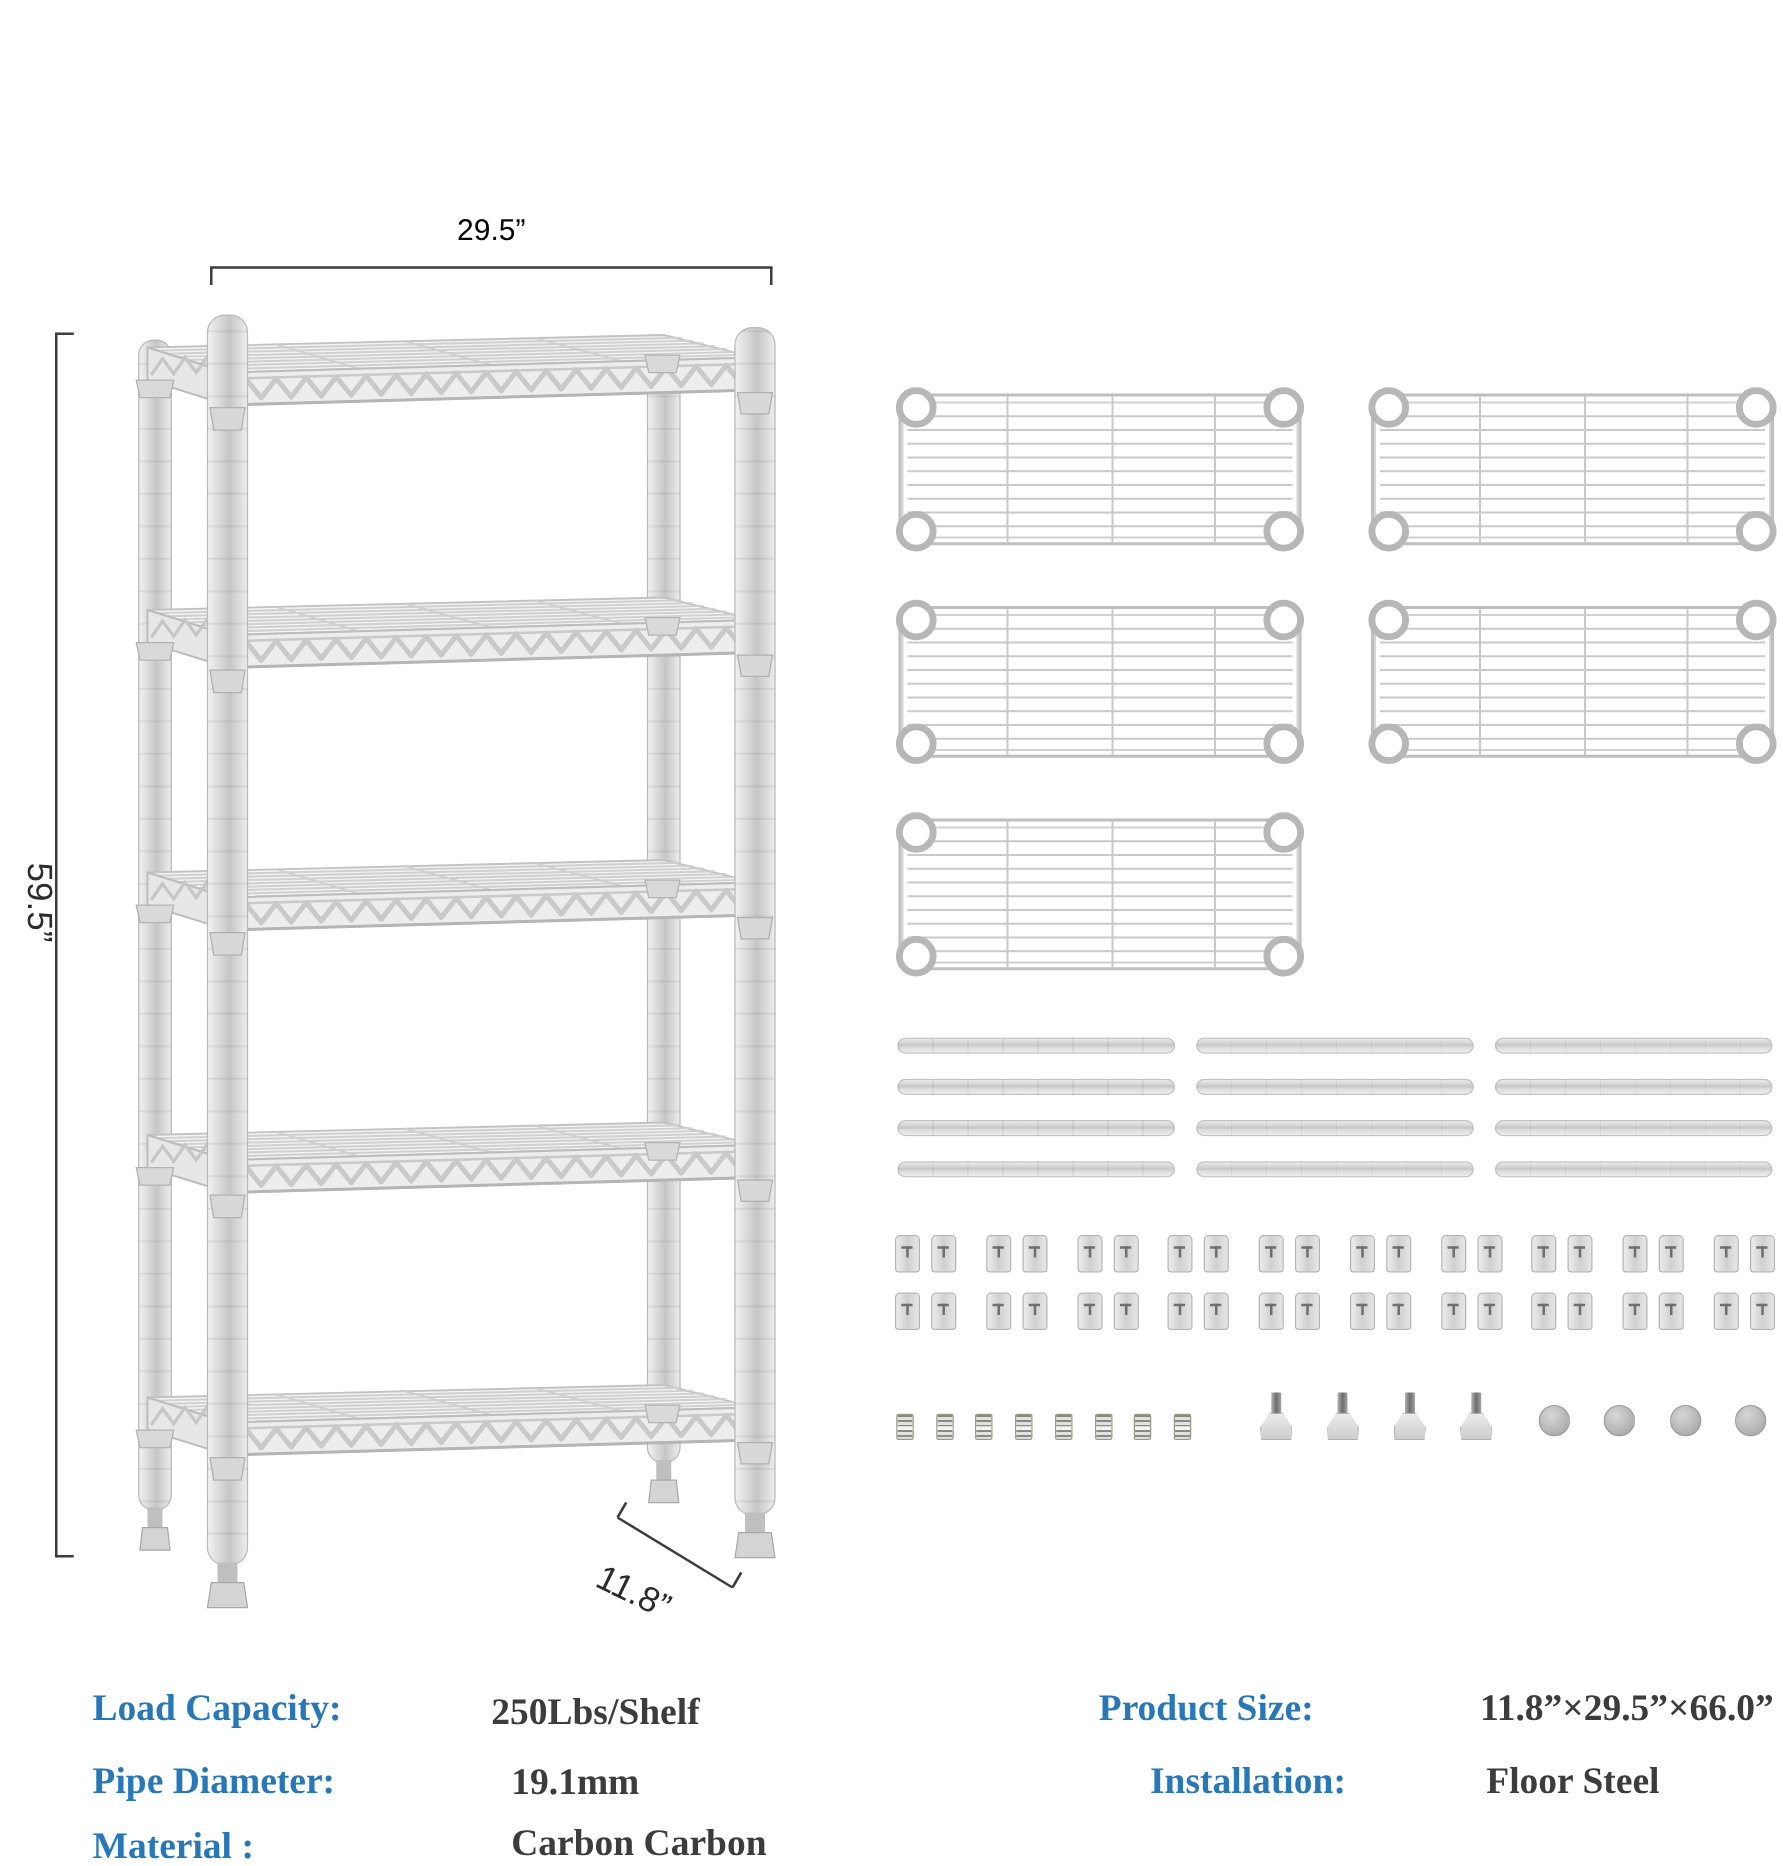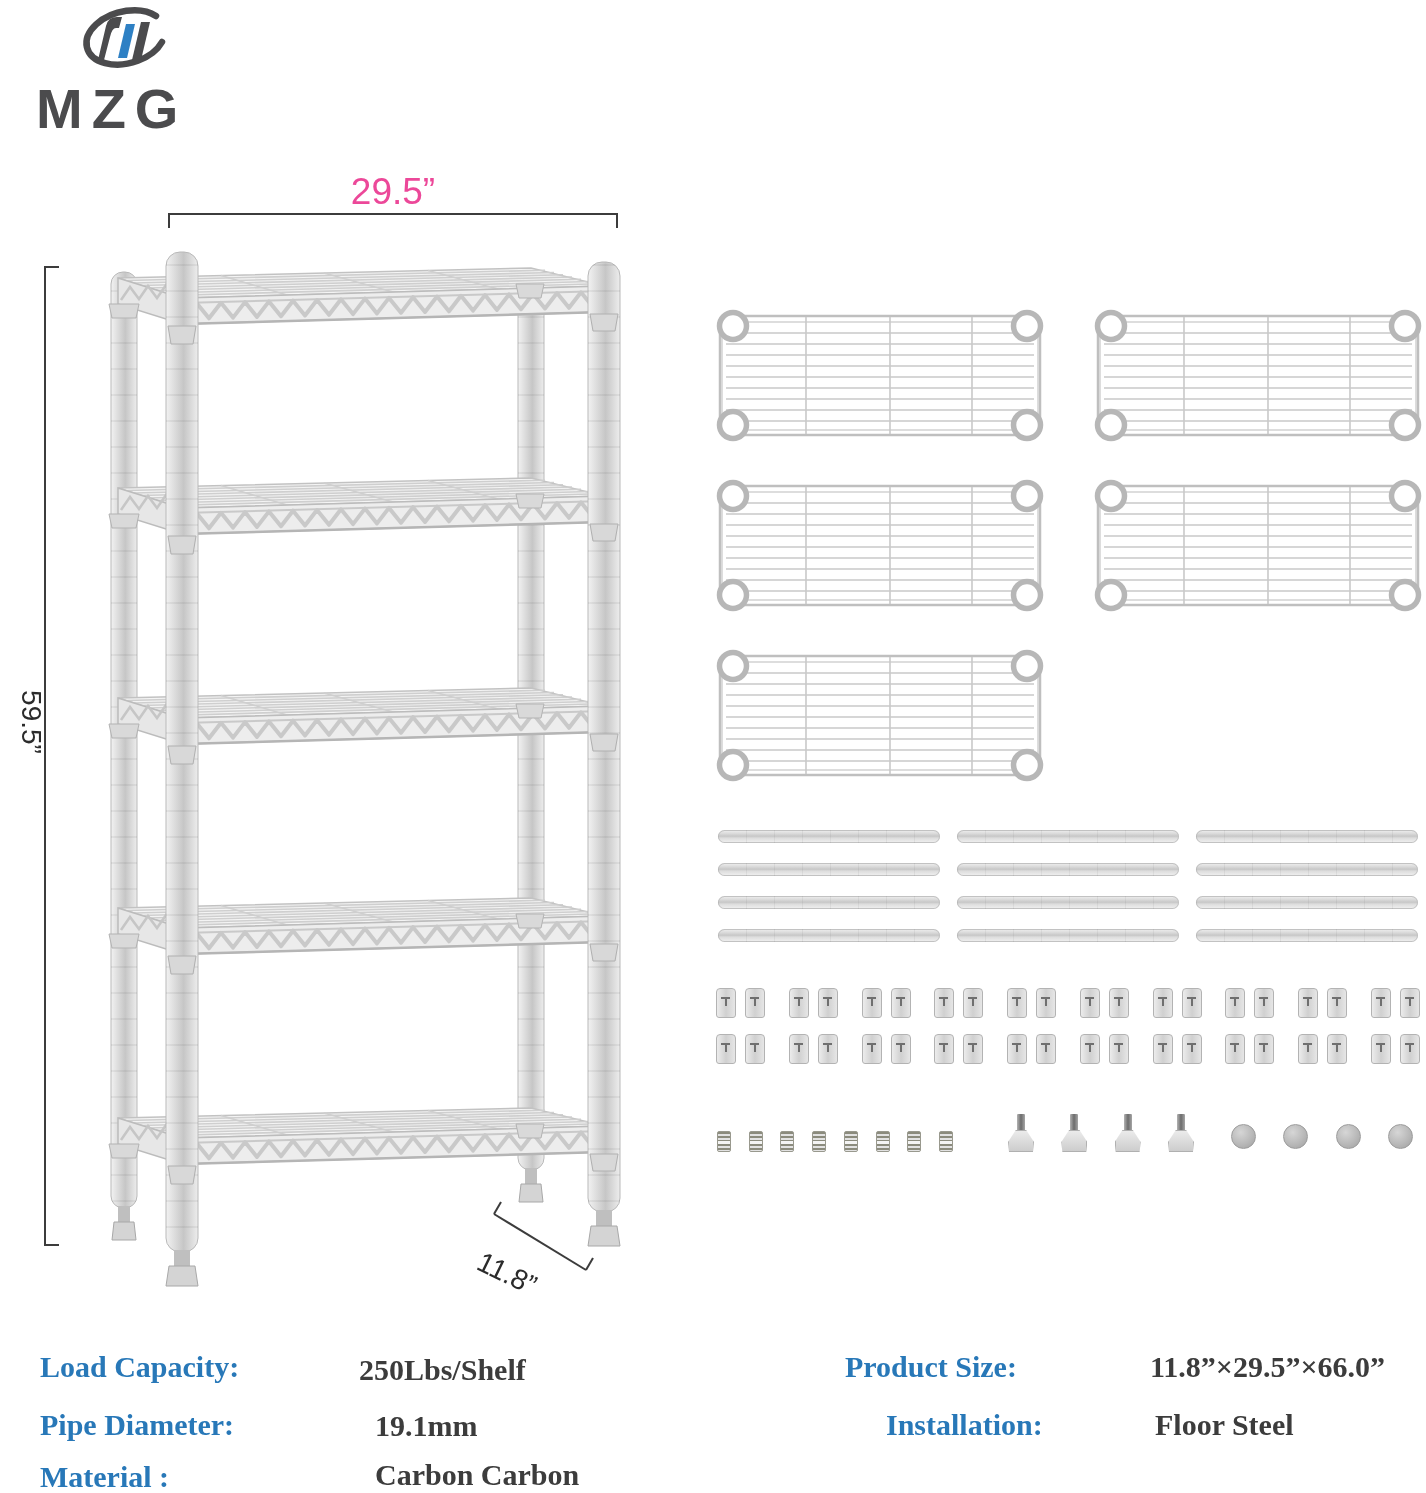--- a/index.html
+++ b/index.html
@@ -10,21 +10,21 @@
   .logo{position:absolute;left:36px;top:4px;width:210px;}
   .logo-emblem{display:block;margin-left:36px;}
   .logo-text{font-family:"Liberation Sans",sans-serif;font-weight:700;font-size:56px;
              letter-spacing:9px;color:#4b4b4d;margin-top:2px;transform:scaleY(0.98);}
 
   
   .dim-w{position:absolute;left:168px;top:213px;width:450px;height:0;border-top:2px solid #3c3c3c;}
   .dim-w .tick{position:absolute;top:-1px;width:2px;height:14px;background:#3c3c3c;}
   .dim-w .tick.t-l{left:0;} .dim-w .tick.t-r{right:0;}
   .dim-w .dim-label{position:absolute;left:50%;top:-44px;transform:translateX(-50%);
-                    font-size:37px;color:#ec4899;white-space:nowrap;}
+                    font-size:24px;color:#000000;white-space:nowrap;}
   .dim-h{position:absolute;left:44px;top:266px;width:0;height:980px;border-left:2px solid #3c3c3c;}
   .dim-h .tick{position:absolute;left:-1px;width:14px;height:2px;background:#3c3c3c;}
   .dim-h .tick.t-t{top:0;} .dim-h .tick.t-b{bottom:0;}
   .dim-h .dim-label{position:absolute;left:-60px;top:440px;width:90px;height:32px;text-align:center;
                     transform:rotate(90deg);font-size:28px;color:#2b2b2b;white-space:nowrap;}
   .dim-d{position:absolute;left:462px;top:1196px;}
   .dim-d-label{position:absolute;left:486px;top:1246px;font-size:28px;color:#2b2b2b;
                transform:rotate(26deg);transform-origin:left top;white-space:nowrap;}
 
   
@@ -62,38 +62,29 @@
   .foot::after{content:"";position:absolute;left:0;bottom:0;width:26px;height:22px;box-sizing:border-box;
                background:linear-gradient(180deg,#ebebeb,#cdcdcd);border:1px solid #b0b0b0;
                clip-path:polygon(30% 0,70% 0,100% 55%,96% 100%,4% 100%,0 55%);}
   .parts-caps{position:absolute;left:1231px;top:1124px;width:182px;display:flex;
               justify-content:space-between;}
   .cap{width:25px;height:25px;border-radius:50%;box-sizing:border-box;border:1px solid #9c9c9c;
        background:radial-gradient(circle at 38% 32%,#d6d6d6,#b9b9b9 55%,#9f9f9f 100%);}
 
   
   .sl,.sv{position:absolute;font-family:"Liberation Serif",serif;font-weight:700;
-          font-size:30px;white-space:nowrap;}
+          font-size:30px;white-space:nowrap;margin-left:34px;}
   .sl{color:#2878b8;}
   .sv{color:#3c3c3c;}
 </style>
 </head>
 <body>
 
 <div class="canvas">
 
-  <div class="logo">
-    <svg class="logo-emblem" width="96" height="70" viewBox="0 0 96 70">
-      <path d="M84,12 A40,26 -15 1 0 90,38" fill="none" stroke="#4b4b4d" stroke-width="6.5" stroke-linecap="round"></path>
-      <path d="M46,54 L54,20 L63,20 L55,54 Z" fill="#2e80c4"></path>
-      <path d="M26,56 L34,22 Q36,13 45,13 L50,13 L47,24 L44,24 Q40,24 38,33 L32,56 Z" fill="#4b4b4d"></path>
-      <path d="M60,56 L69,18 L78,18 L69,56 Z" fill="#4b4b4d"></path>
-    </svg>
-    <div class="logo-text">MZG</div>
-  </div>
 
   <div class="dim-w">
     <i class="tick t-l"></i>
     <i class="tick t-r"></i>
     <span class="dim-label">29.5”</span>
   </div>
 
   <div class="dim-h">
     <i class="tick t-t"></i>
     <i class="tick t-b"></i>

